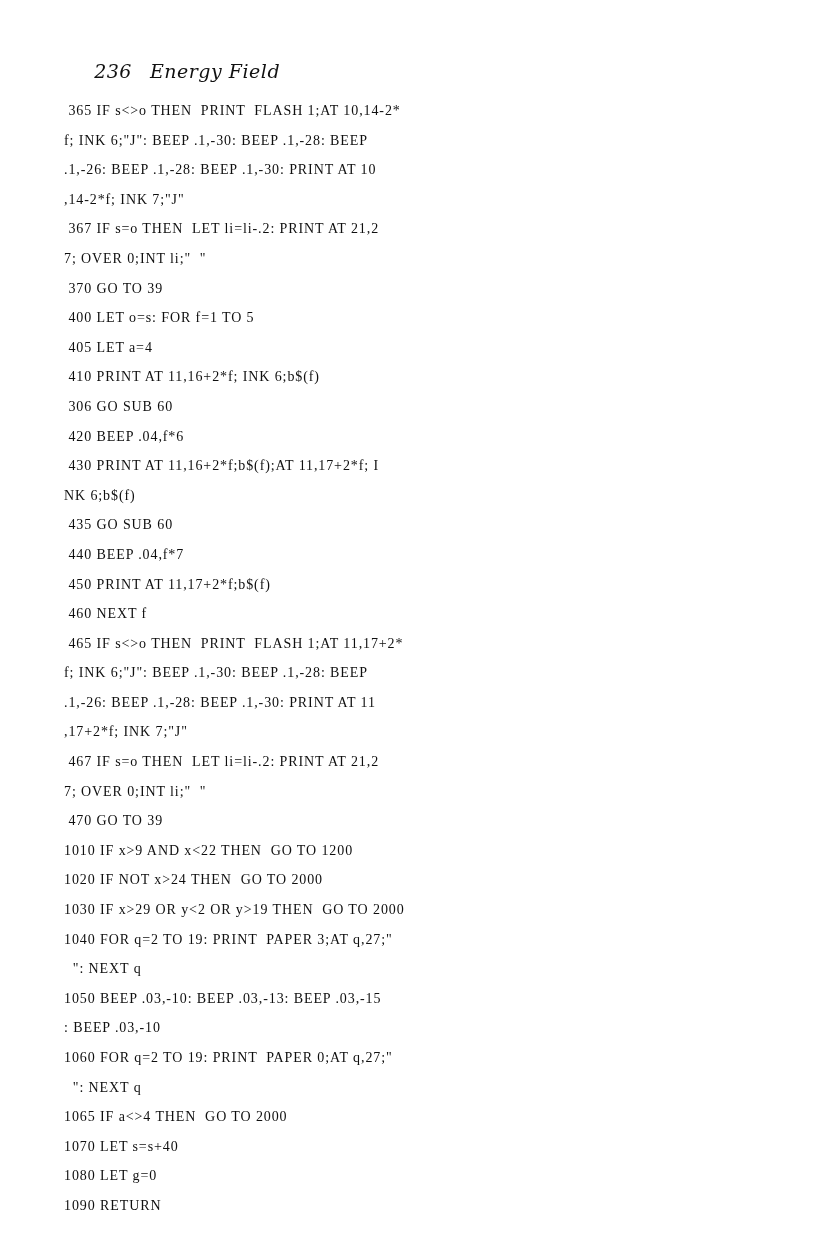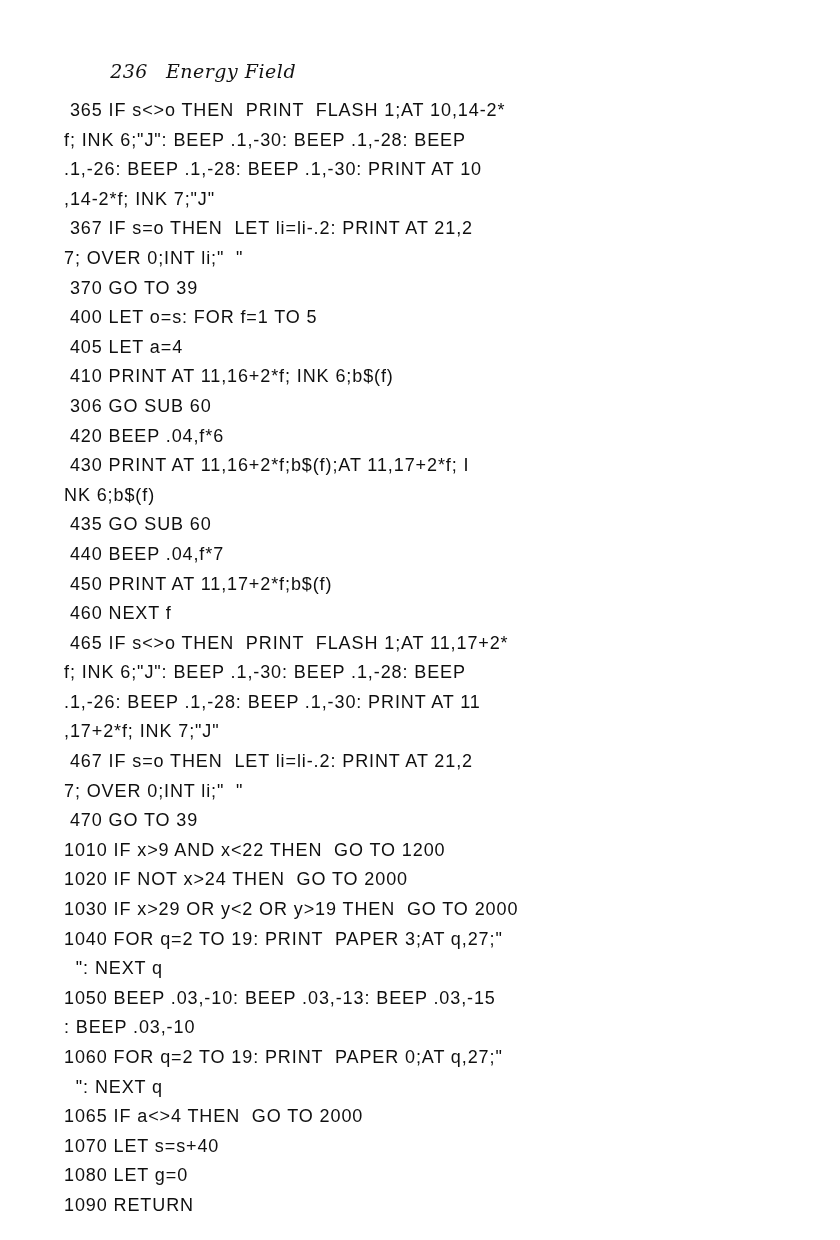--- a/index.html
+++ b/index.html
@@ -15,40 +15,40 @@
     color: #0d0d0d;
     overflow: hidden;
   }
   .page {
     position: absolute;
     inset: 0;
   }
   .header {
     position: absolute;
     top: 38px;
-    left: 84px;
+    left: 68px;
     font-family: "DejaVu Serif", serif;
     font-style: italic;
     font-size: 19px;
     letter-spacing: 0.5px;
     white-space: pre;
     color: #111;
   }
   .header .pagenum {
     margin-right: 18px;
   }
   .listing {
     position: absolute;
     top: 96px;
     left: 64px;
     width: 740px;
   }
   .line {
-    font-family: Liberation Sans, sans-serif;
-    font-size: 18px;
+    font-family: Liberation Serif, serif;
+    font-size: 14px;
     line-height: 29.6px;
     letter-spacing: 0.9px;
     white-space: pre;
     color: #0f0f0f;
   }
 </style>
 </head>
 <body>
 
 <div class="page">

